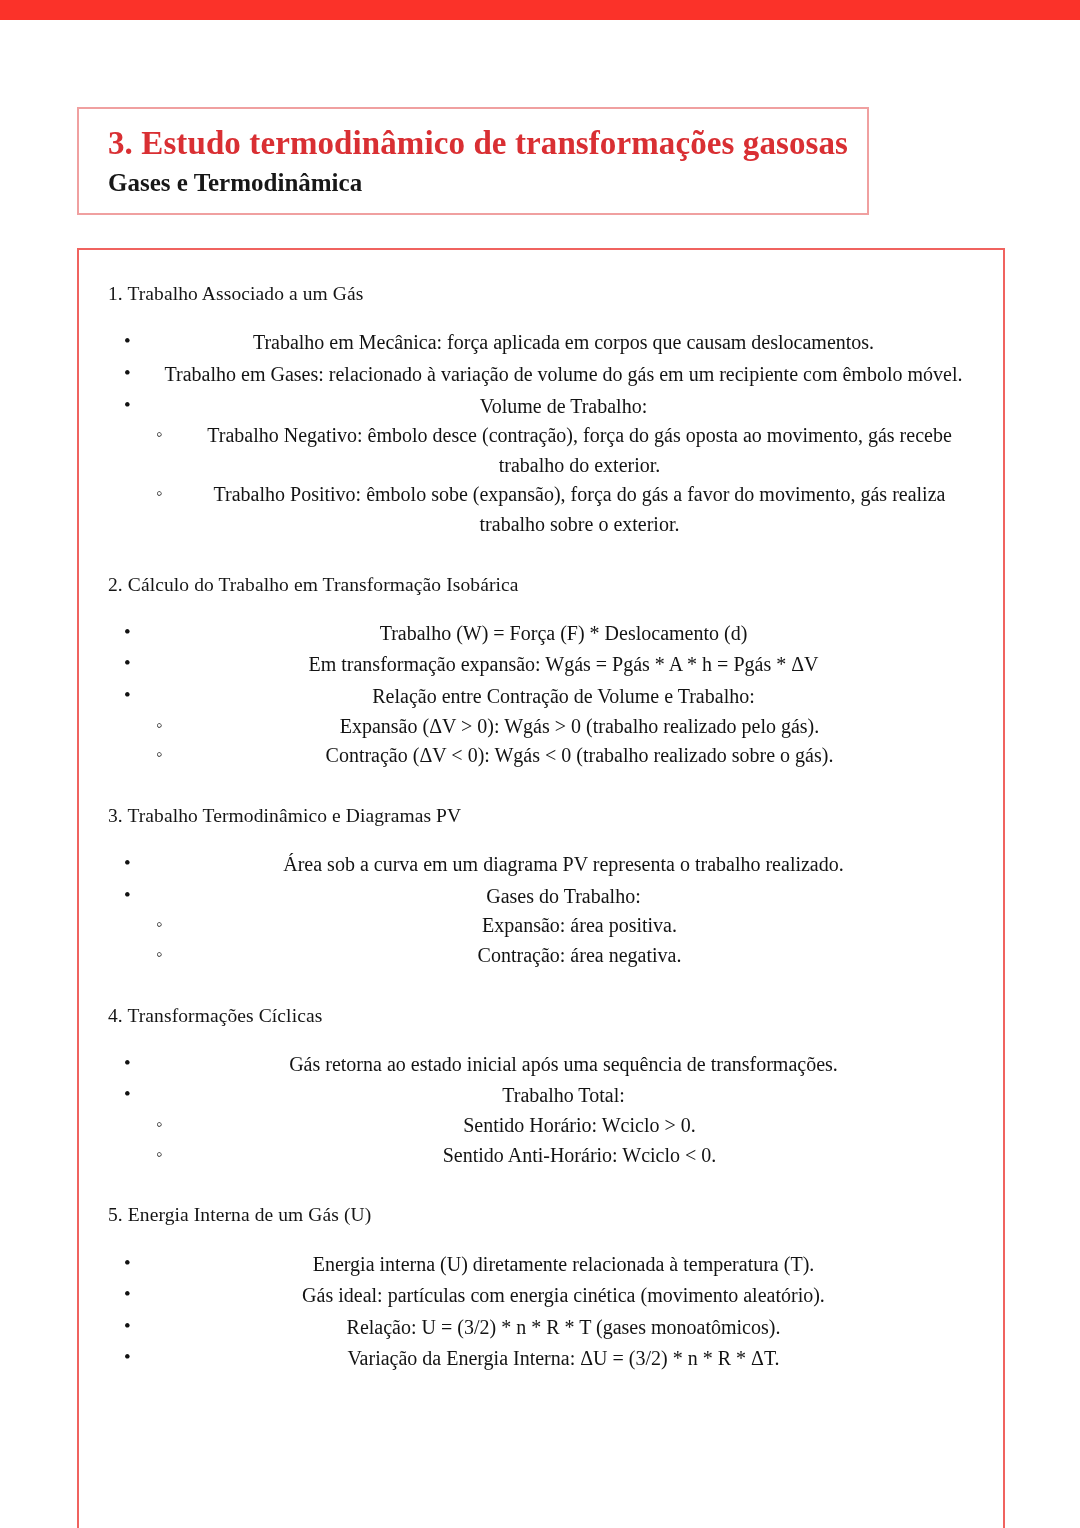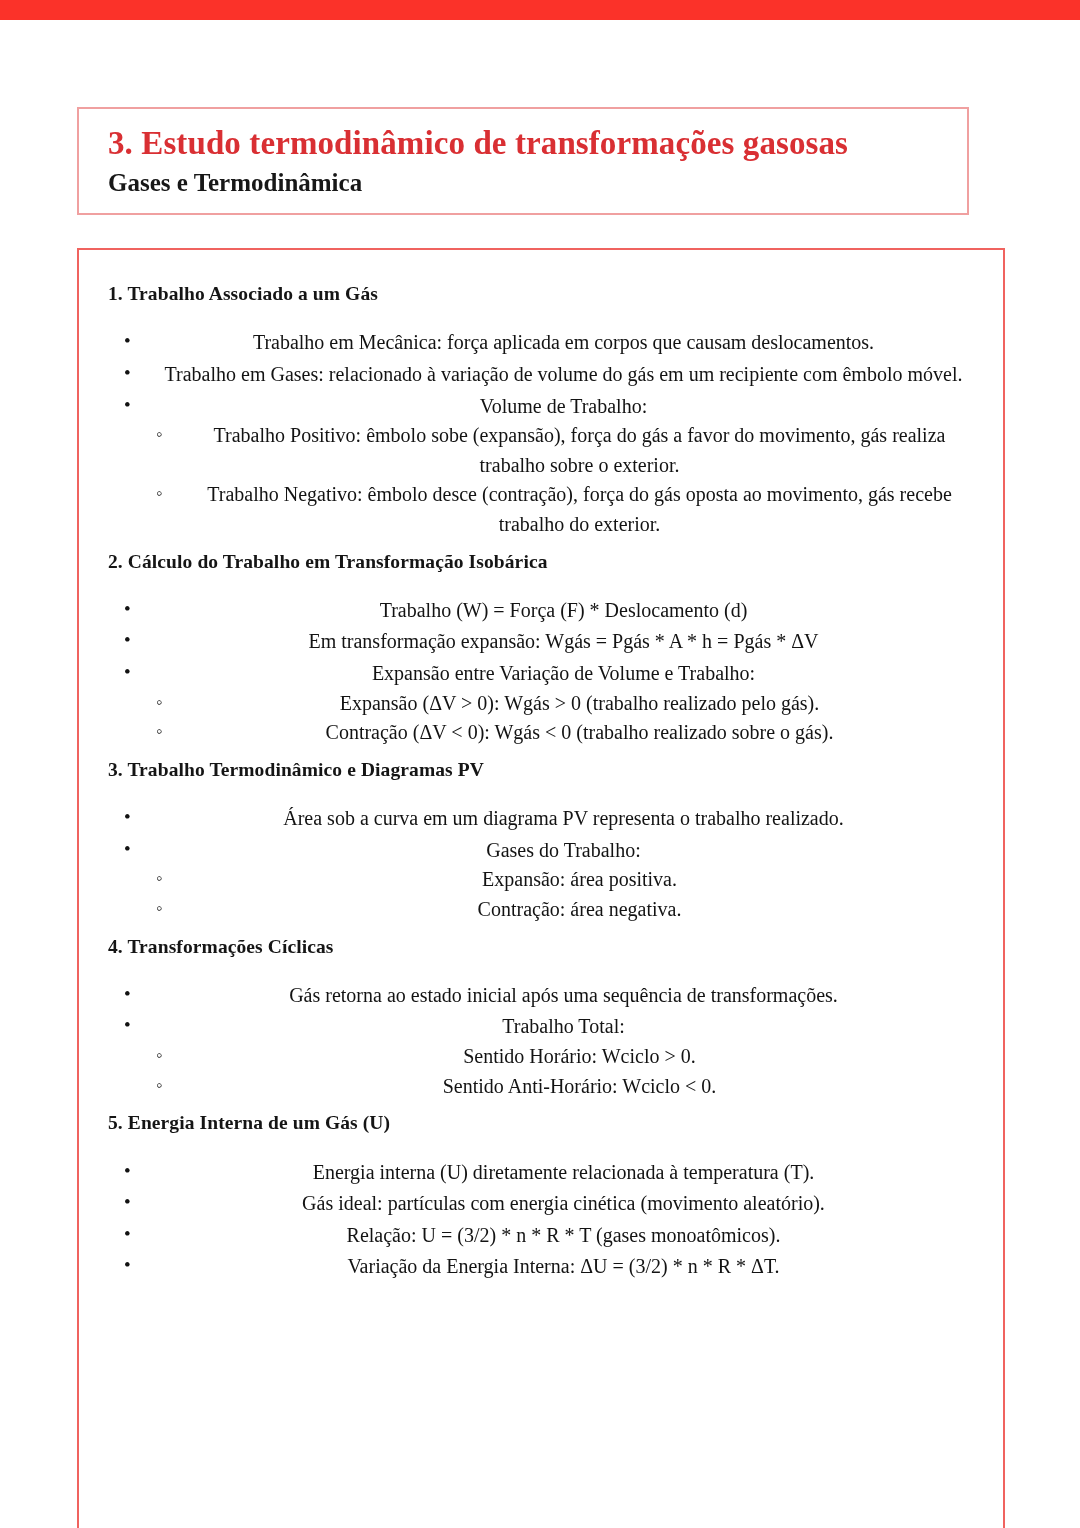--- a/index.html
+++ b/index.html
@@ -33,21 +33,21 @@
     top: 0;
     left: 0;
     width: 1080px;
   }
 
   
   .title-card {
     position: absolute;
     left: 77px;
     top: 107px;
-    width: 892px;
+    width: 792px;
     height: 108px;
     box-sizing: border-box;
     border: 2px solid #f0a0a0;
     background: #ffffff;
     padding: 14px 0 0 29px;
   }
   .doc-title {
     margin: 0;
     font-size: 33px;
     font-weight: bold;
@@ -76,28 +76,28 @@
     border-bottom: none;
     background: #ffffff;
     padding: 31px 24px 0 29px;
   }
 
   .section { margin: 0; }
 
   .section-heading {
     margin: 0;
     font-size: 19.5px;
-    font-weight: bold;
+    font-weight: normal;
     color: #151515;
     line-height: 1.3;
     letter-spacing: 0.1px;
   }
 
   
-  .section + .section { margin-top: 9px; }
+  .section + .section { margin-top: 32px; }
 
   
   ul.level1 {
     list-style: none;
     margin: 22px 0 0 0;
     padding: 0;
     text-align: center;
   }
   ul.level1 > li {
     position: relative;
@@ -163,37 +163,37 @@
           <ul class="level1">
             <li>
               <span class="txt">Trabalho em Mecânica: força aplicada em corpos que causam deslocamentos.</span>
             </li>
             <li>
               <span class="txt">Trabalho em Gases: relacionado à variação de volume do gás em um recipiente com êmbolo móvel.</span>
             </li>
             <li>
               <span class="txt">Volume de Trabalho:</span>
               <ul class="level2">
+                <li>Trabalho Negativo: êmbolo desce (contração), força do gás oposta ao movimento, gás recebe trabalho do exterior.</li>
                 <li>Trabalho Positivo: êmbolo sobe (expansão), força do gás a favor do movimento, gás realiza trabalho sobre o exterior.</li>
-                <li>Trabalho Negativo: êmbolo desce (contração), força do gás oposta ao movimento, gás recebe trabalho do exterior.</li>
               </ul>
             </li>
           </ul>
         </div>
         <div class="section">
           <h3 class="section-heading">2. Cálculo do Trabalho em Transformação Isobárica</h3>
           <ul class="level1">
             <li>
               <span class="txt">Trabalho (W) = Força (F) * Deslocamento (d)</span>
             </li>
             <li>
               <span class="txt">Em transformação expansão: Wgás = Pgás * A * h = Pgás * ΔV</span>
             </li>
             <li>
-              <span class="txt">Expansão entre Variação de Volume e Trabalho:</span>
+              <span class="txt">Relação entre Contração de Volume e Trabalho:</span>
               <ul class="level2">
                 <li>Expansão (ΔV &gt; 0): Wgás &gt; 0 (trabalho realizado pelo gás).</li>
                 <li>Contração (ΔV &lt; 0): Wgás &lt; 0 (trabalho realizado sobre o gás).</li>
               </ul>
             </li>
           </ul>
         </div>
         <div class="section">
           <h3 class="section-heading">3. Trabalho Termodinâmico e Diagramas PV</h3>
           <ul class="level1">

